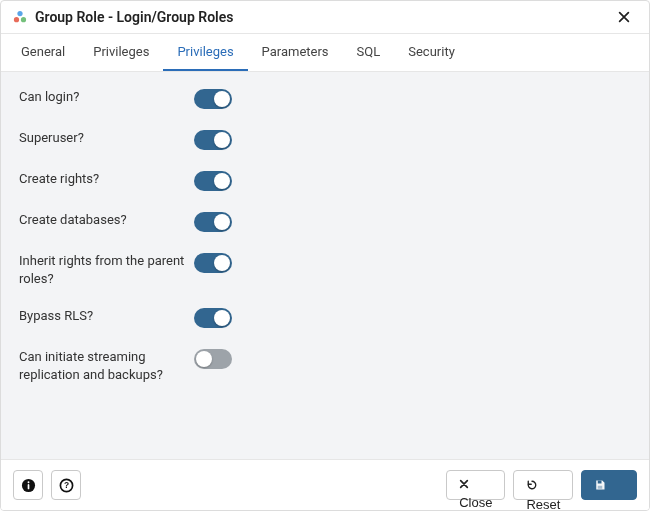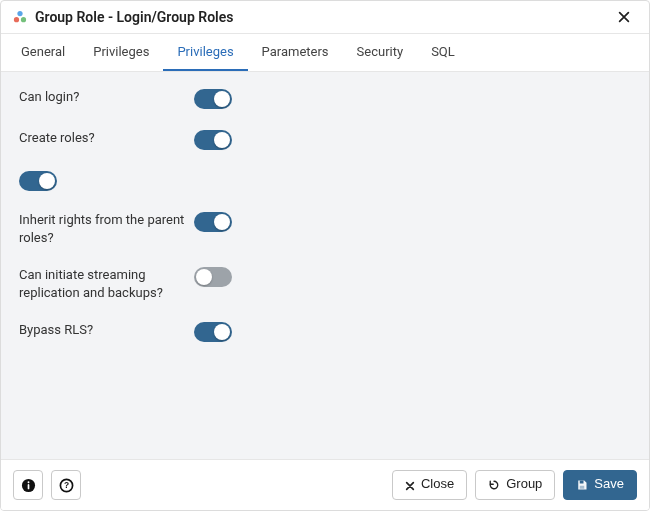--- a/index.html
+++ b/index.html
@@ -99,24 +99,25 @@
       display: flex; align-items: center; justify-content: center;
       background: #fff; cursor: pointer; font-weight: 700;
     }
     .spacer { flex: 1; }
     .btn {
       height: 30px;
       padding: 8px 12px;
       border: 1px solid #c9c9c9;
       border-radius: 4px;
       background: #fff;
-      display: inline-flex; align-items: flex-end; gap: 6px;
+      display: inline-flex; align-items: flex-start; gap: 6px;
       cursor: pointer;
       font-size: 13px;
       color: #222;
+      flex-direction: column;
     }
     .btn.primary { background: #326690; border-color: #326690; color: #ffffff; }
     .tabs, .footer { user-select: none; }
     svg { display: block; }
   </style>
 </head>
 <body>
 
 <div class="titlebar">
   <span class="app-icon">
@@ -132,63 +133,71 @@
       <path d="M3 3 L13 13 M13 3 L3 13" stroke="#222" stroke-width="2" stroke-linecap="round" fill="none"></path>
     </svg>
   </span>
 </div>
 
 <div class="tabs">
   <div class="tab">General</div>
   <div class="tab">Privileges</div>
   <div class="tab active">Privileges</div>
   <div class="tab">Parameters</div>
+  <div class="tab">SQL</div>
   <div class="tab">Security</div>
-  <div class="tab">SQL</div>
 </div>
 
 <div class="content">
   <div class="row">
     <div class="label">Can login?</div>
     <label class="switch">
       <input type="checkbox" checked="" style="">
       <span class="slider"></span>
     </label>
   </div>
   <div class="row">
-    <div class="label">Create roles?</div>
-    <label class="switch">
-      <input type="checkbox" checked="" style="">
-      <span class="slider"></span>
-    </label>
-  </div>
-  <div class="row">
+    <div class="label">Superuser?</div>
+    <label class="switch">
+      <input type="checkbox" checked="" style="">
+      <span class="slider"></span>
+    </label>
+  </div>
+  <div class="row">
+    <div class="label">Create rights?</div>
+    <label class="switch">
+      <input type="checkbox" checked="" style="">
+      <span class="slider"></span>
+    </label>
+  </div>
+  <div class="row">
+    <div class="label">Create databases?</div>
     <label class="switch">
       <input type="checkbox" checked="" style="">
       <span class="slider"></span>
     </label>
   </div>
   <div class="row">
     <div class="label">Inherit rights from the parent roles?</div>
     <label class="switch">
       <input type="checkbox" checked="" style="">
       <span class="slider"></span>
     </label>
   </div>
   <div class="row">
+    <div class="label">Bypass RLS?</div>
+    <label class="switch">
+      <input type="checkbox" checked="" style="">
+      <span class="slider"></span>
+    </label>
+  </div>
+  <div class="row">
     <div class="label">Can initiate streaming replication and backups?</div>
     <label class="switch">
       <input type="checkbox" style="">
-      <span class="slider"></span>
-    </label>
-  </div>
-  <div class="row">
-    <div class="label">Bypass RLS?</div>
-    <label class="switch">
-      <input type="checkbox" checked="" style="">
       <span class="slider"></span>
     </label>
   </div>
 </div>
 
 <div class="footer">
   <div class="icon-btn">
     <svg viewBox="0 0 16 16" width="15" height="15">
       <circle cx="8" cy="8" r="7" fill="#111"></circle>
       <rect x="7.1" y="6.5" width="1.8" height="5.5" rx="0.9" fill="#fff"></rect>
@@ -210,21 +219,21 @@
     </span>
     <span>Close</span>
   </button>
   <button class="btn">
     <span>
       <svg viewBox="0 0 16 16" width="12" height="12">
         <path d="M8 3 a5 5 0 1 1 -4.9 4" fill="none" stroke="#222" stroke-width="1.8" stroke-linecap="round"></path>
         <path d="M3 3 L3 7 L7 7" fill="none" stroke="#222" stroke-width="1.8" stroke-linecap="round" stroke-linejoin="round"></path>
       </svg>
     </span>
-    <span>Group</span>
+    <span>Reset</span>
   </button>
   <button class="btn primary">
     <span>
       <svg viewBox="0 0 16 16" width="12" height="12">
         <path d="M3 2 h8 l3 3 v9 h-11 z" fill="#fff" opacity="0.95"></path>
         <rect x="5" y="2" width="5" height="4" fill="#326690"></rect>
         <rect x="5" y="9" width="6" height="4" fill="#326690" opacity="0.4"></rect>
       </svg>
     </span>
     <span>Save</span>

